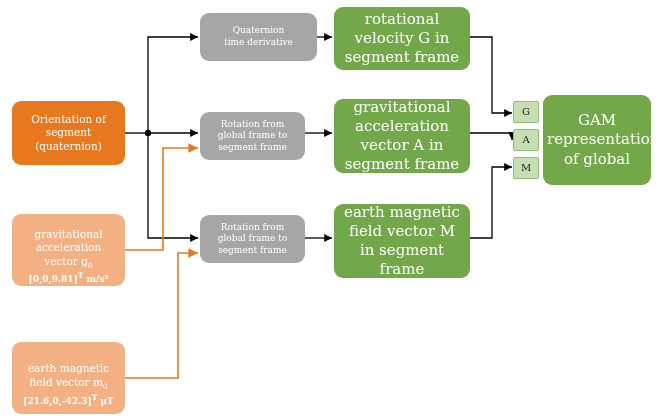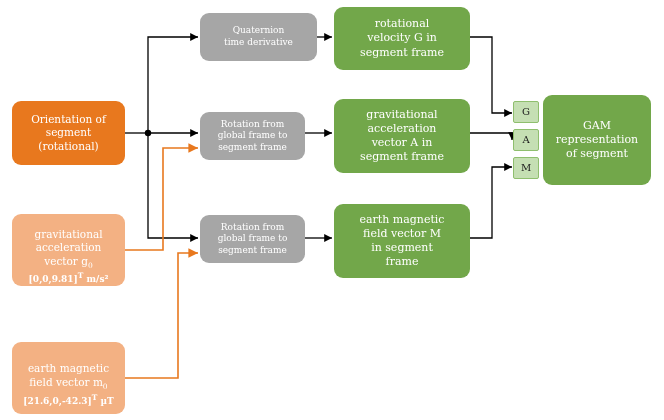--- a/index.html
+++ b/index.html
@@ -42,21 +42,21 @@
   .node-orange-light {
     background: #f3b183;
     font-size: 10.5px;
   }
   .node-gray {
     background: #a6a6a6;
     font-size: 9px;
   }
   .node-green {
     background: #72a74a;
-    font-size: 11px;
+    font-size: 15px;
   }
   .node-green-small {
     background: #c5dfb3;
     color: #1a1a1a;
     font-size: 10px;
     border-radius: 2px;
     border: 1px solid #8fbf6e;
   }
   .sub {
     font-size: 7.5px;
@@ -129,21 +129,21 @@
     <path class="w-black" d="M470,238 L492,238 L492,167 L512,167" marker-end="url(#ah-black)"></path>
 
     <path class="w-orange" d="M125,250 L163,250 L163,148 L198,148" marker-end="url(#ah-orange)"></path>
 
     <path class="w-orange" d="M125,378 L178,378 L178,253 L198,253" marker-end="url(#ah-orange)"></path>
   </svg>
 
   <div class="node node-orange" style="left:12px; top:101px; width:113px; height:64px;">
     <span class="lbl">Orientation of
 segment
-(rotational)</span>
+(quaternion)</span>
   </div>
 
   <div class="node node-orange-light" style="left:12px; top:214px; width:113px; height:72px; flex-direction:column;">
     <span class="lbl">
       <span>gravitational
 acceleration
 vector g</span><span class="sub">0</span>
     </span>
     <span class="formula"><span>[0,0,9.81]</span><span class="sup">T</span><span> m/s²</span></span>
   </div>
@@ -199,16 +199,16 @@
   <div class="node node-green-small" style="left:513px; top:129px; width:26px; height:22px;">
     <span class="lbl">A</span>
   </div>
   <div class="node node-green-small" style="left:513px; top:157px; width:26px; height:22px;">
     <span class="lbl">M</span>
   </div>
 
   <div class="node node-green" style="left:543px; top:95px; width:108px; height:90px;">
     <span class="lbl">GAM
 representation
-of segment</span>
+of global</span>
   </div>
 
 </div>
 
 </body></html>

